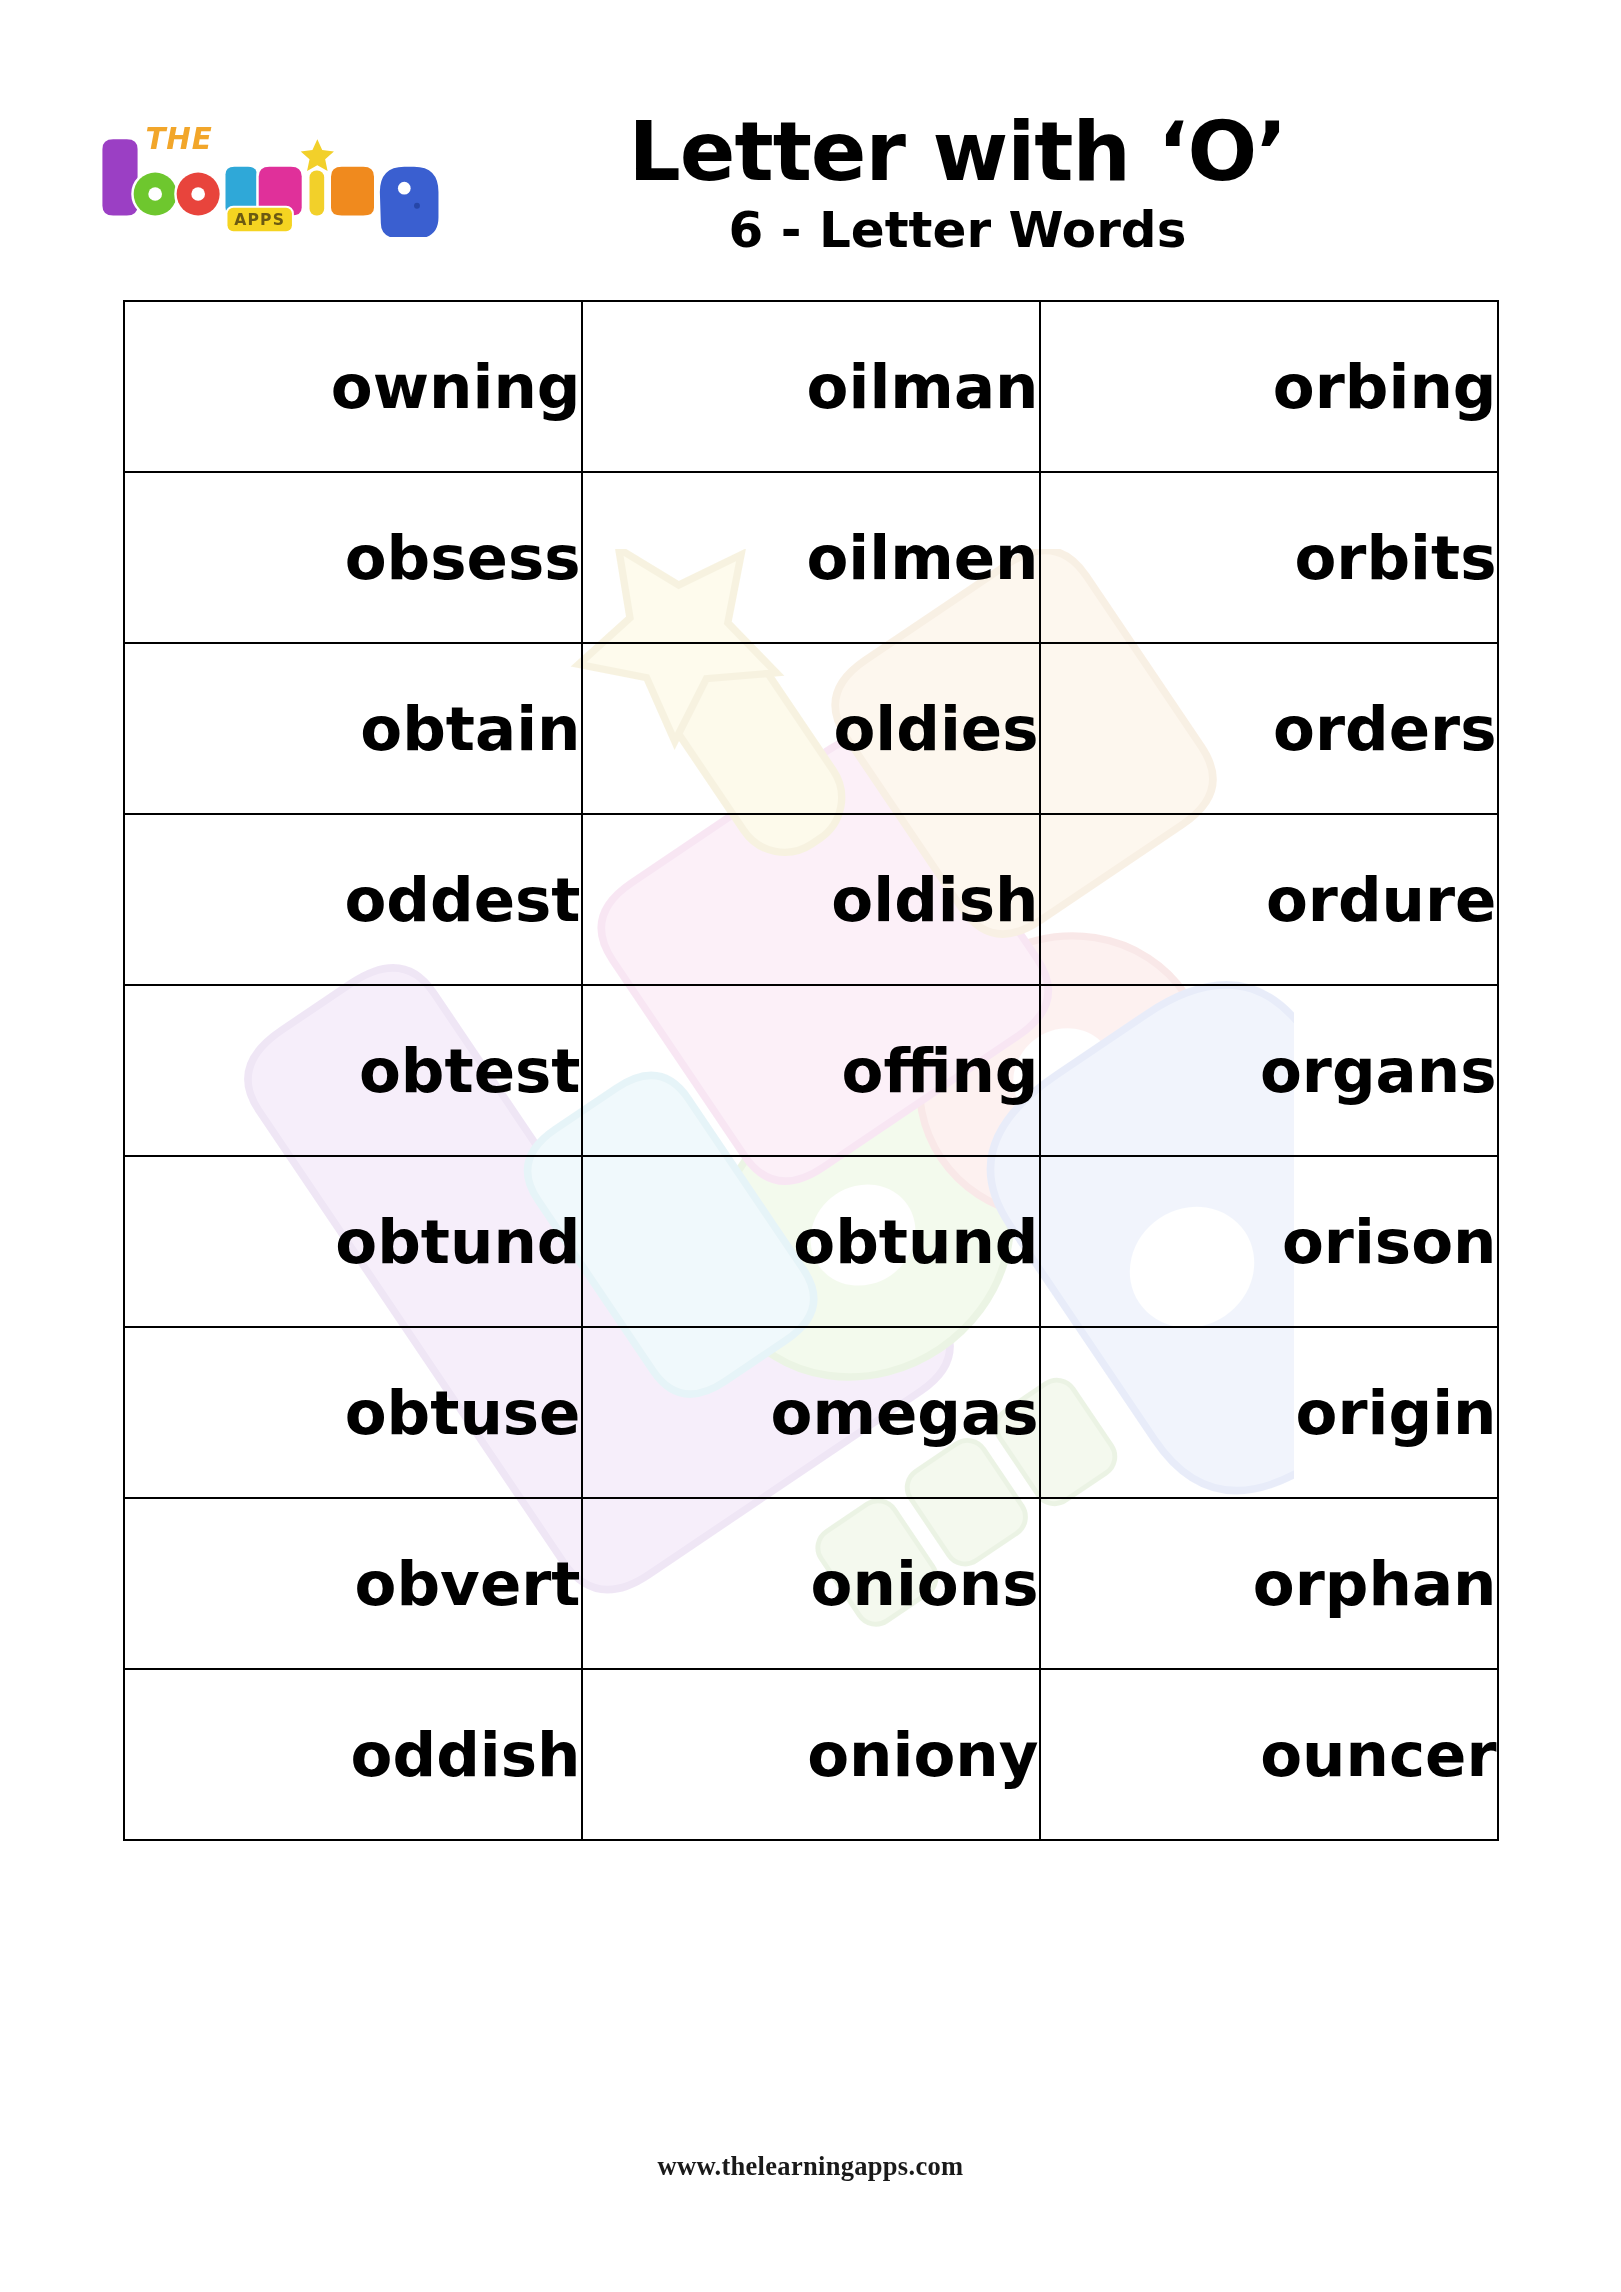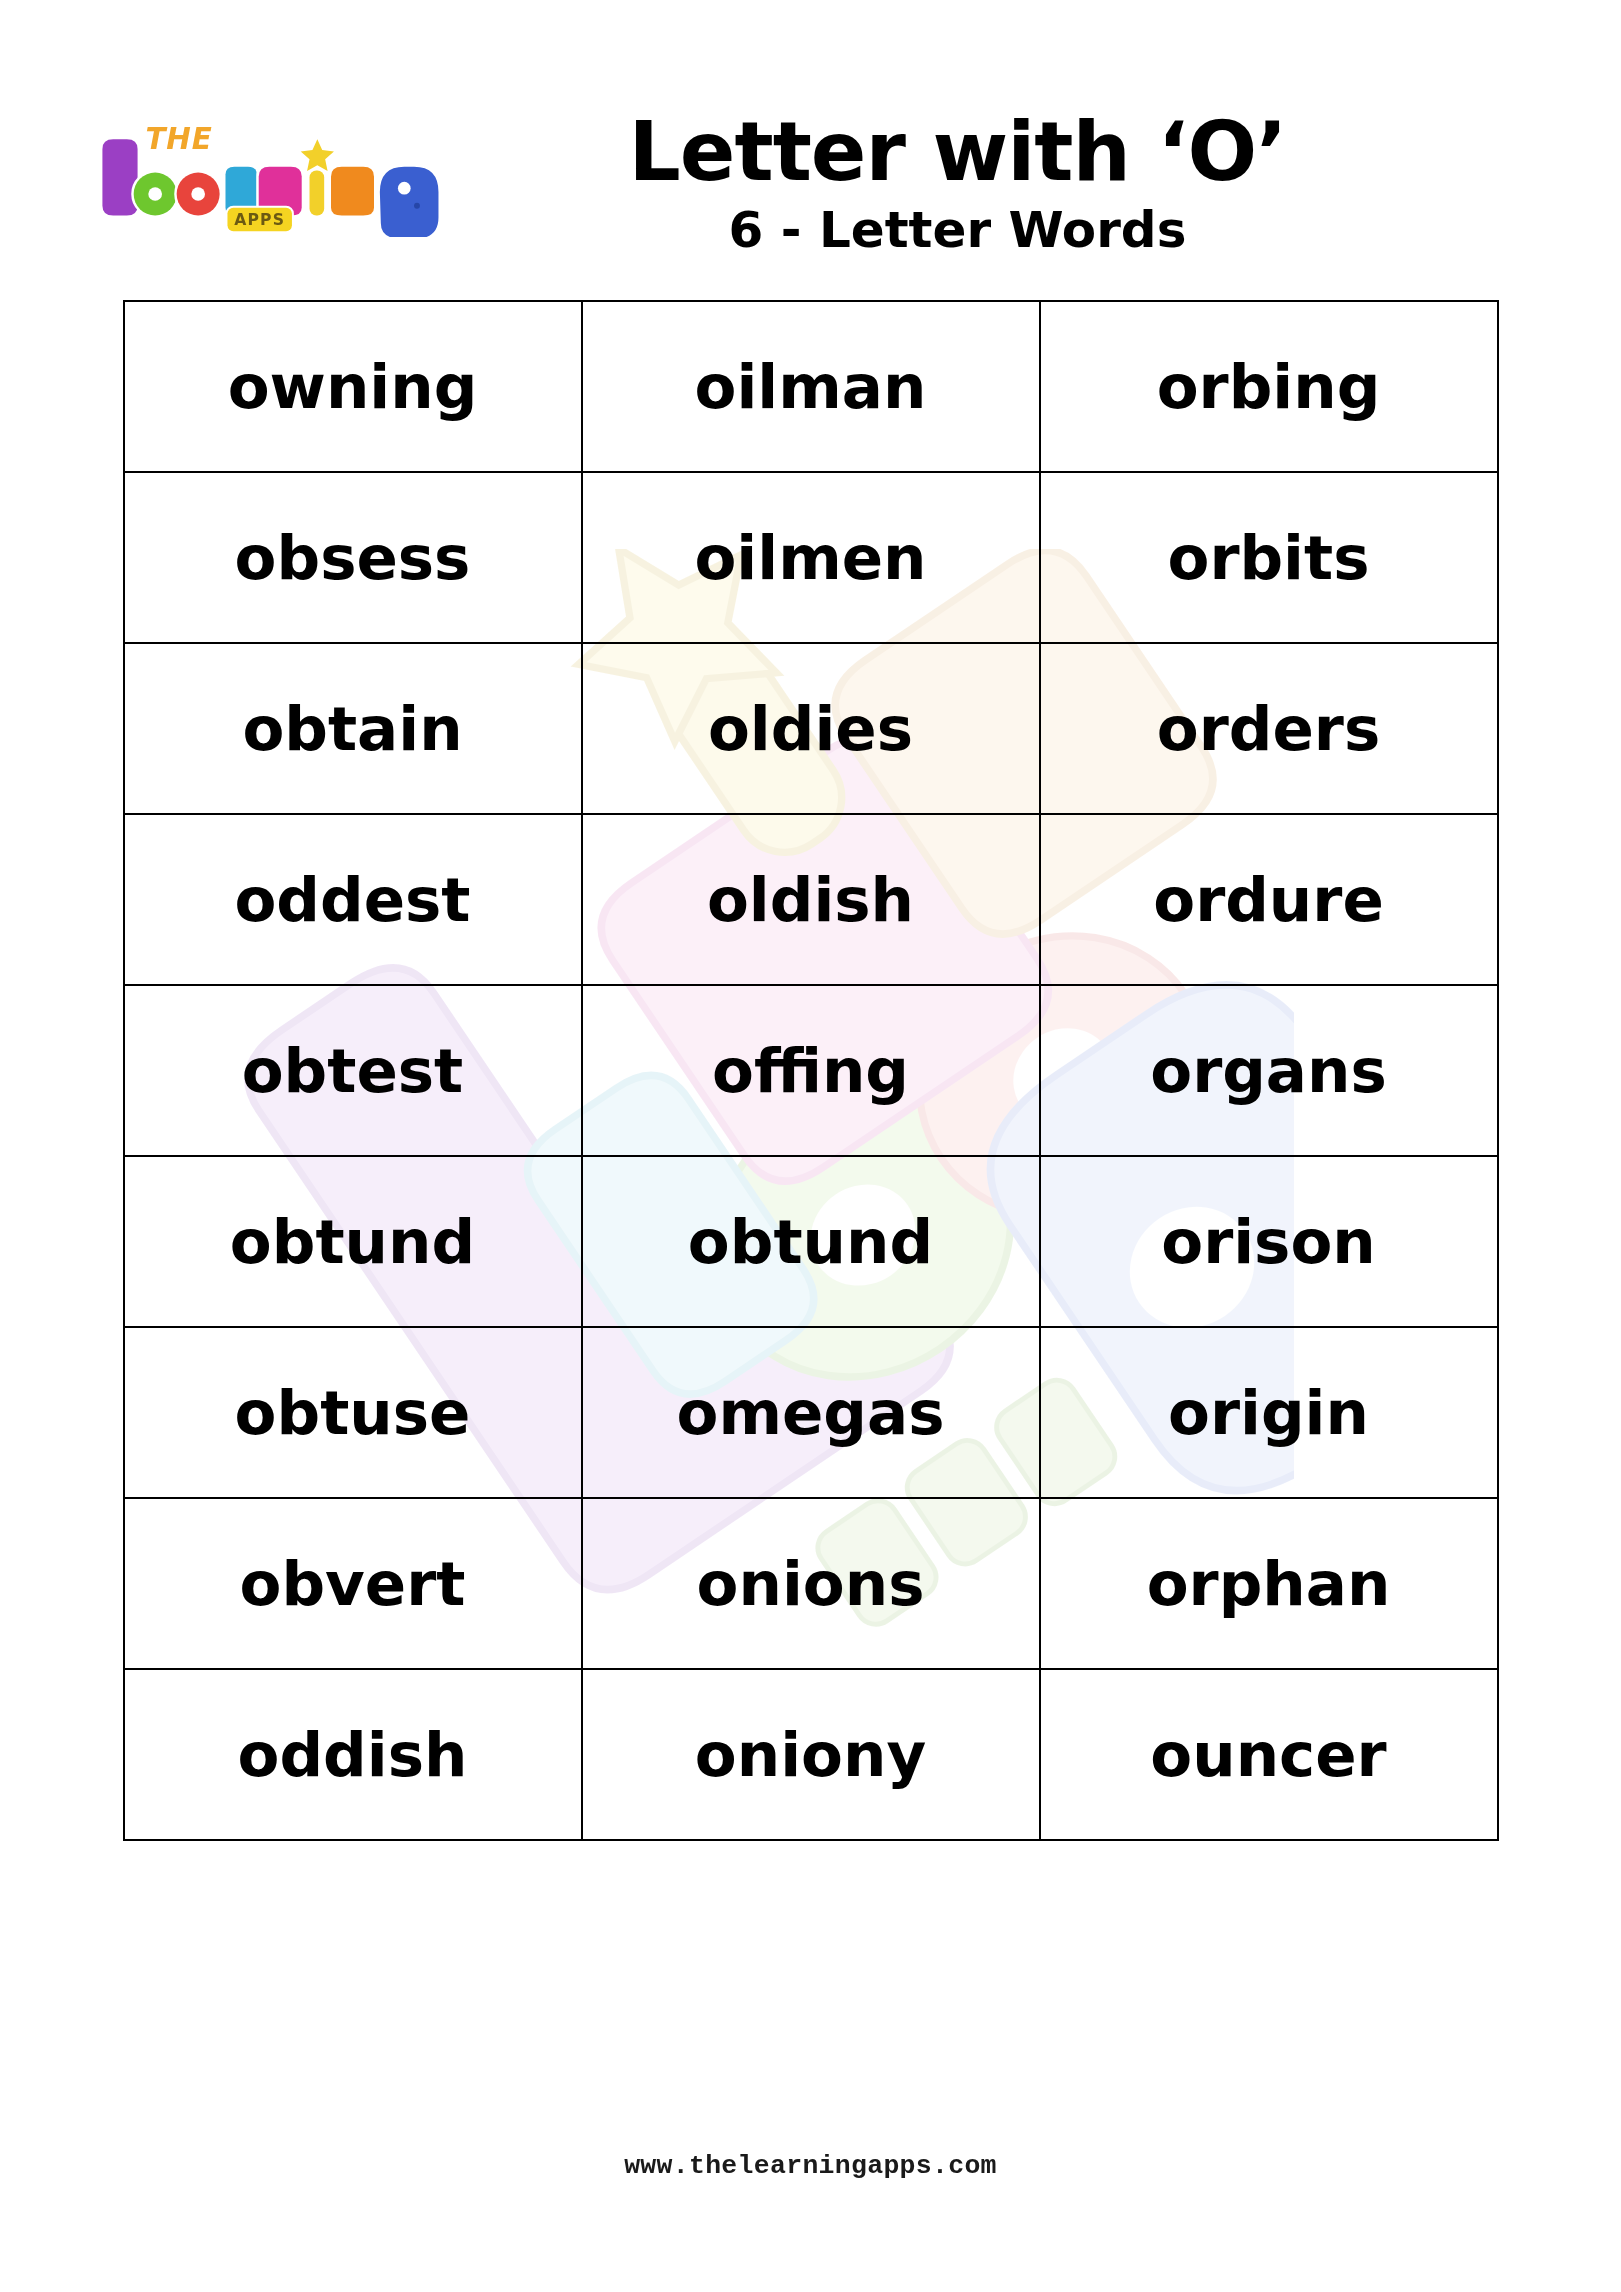--- a/index.html
+++ b/index.html
@@ -70,21 +70,21 @@
   }
   table.words{
     border-collapse:collapse;
     width:100%;
     table-layout:fixed;
     background:transparent;
   }
   table.words td{
     border:2px solid #000000;
     height:169px;
-    text-align:center;
+    text-align:right;
     vertical-align:middle;
     padding:0;
     background:transparent;
   }
   .word{
     display:block;
     font-family:"DejaVu Sans","Liberation Sans",sans-serif;
     font-weight:bold;
     font-size:61px;
     line-height:63px;
@@ -95,21 +95,21 @@
 
   
   .footer{
     position:absolute;
     left:0;right:0;
     top:2151px;
     text-align:center;
     z-index:3;
   }
   .footer-url{
-    font-family:Liberation Mono, monospace;
+    font-family:Liberation Serif, serif;
     font-weight:bold;
     font-size:26.5px;
     color:#1a1a1a;
     letter-spacing:0.3px;
   }
 </style>
 </head>
 <body>
 
 <div class="page">

